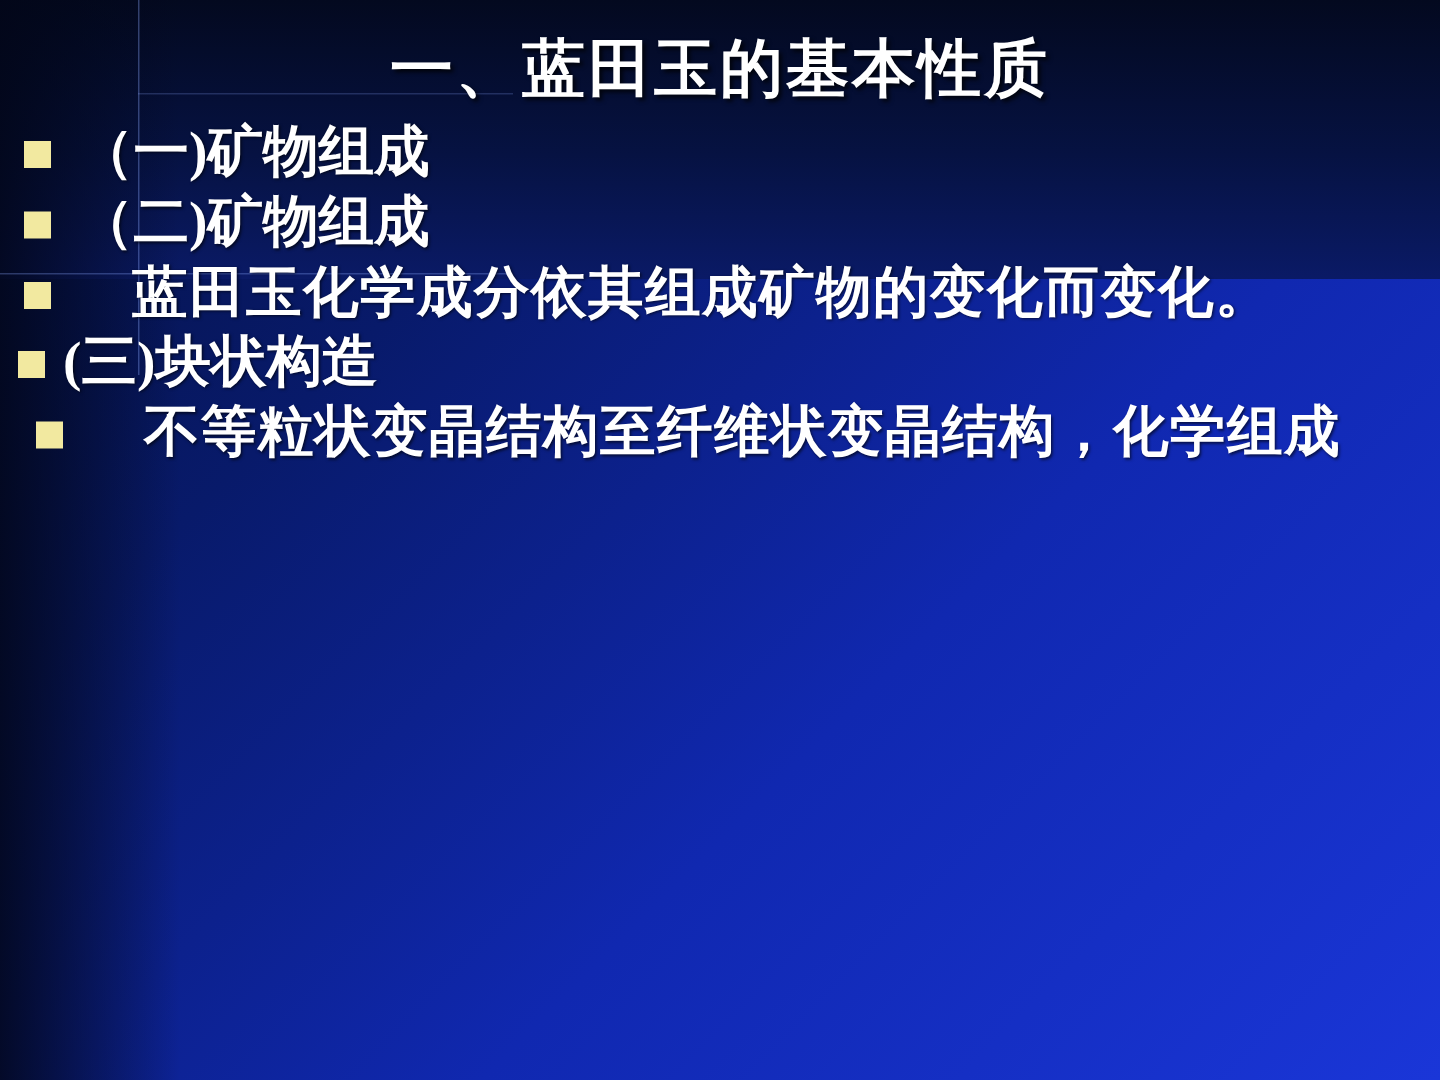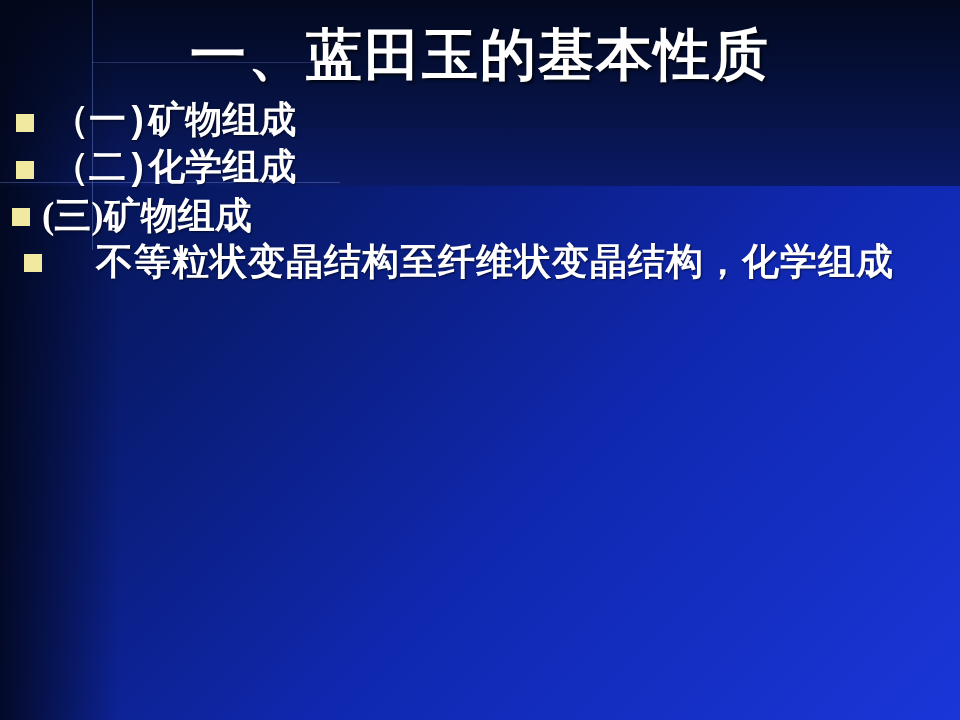--- a/index.html
+++ b/index.html
@@ -56,21 +56,21 @@
     left: 92px; top: 62px;
     width: 250px; height: 1px;
     background: rgba(140,170,255,0.22);
     pointer-events: none;
   }
 
   .title {
     position: relative;
     text-align: center;
     color: #ffffff;
-    font-size: 56px;
+    font-size: 42px;
     font-weight: bold;
     letter-spacing: 2px;
     padding: 18px 40px 2px 40px;
     text-shadow: 2px 2px 3px rgba(0,0,0,0.75);
     white-space: nowrap;
   }
 
   .body {
     position: relative;
     padding: 4px 14px 0 10px;
@@ -107,21 +107,20 @@
     text-align: justify;
     text-justify: inter-ideograph;
     letter-spacing: 1px;
   }
   .bullet-text.para-loose {
     text-indent: 42px;
     letter-spacing: 1px;
   }
   .bullet-text.small-indent {
     text-indent: 6px;
-    font-family: Liberation Mono, monospace;
   }
 </style>
 </head>
 <body>
 
 <div class="slide">
   <div class="bg-top"></div>
   <div class="bg-left"></div>
   <div class="faint-line-v"></div>
   <div class="faint-line-h"></div>
@@ -132,27 +131,31 @@
   <div class="body">
 
     <div class="bullet-row">
       <span class="bullet-marker"></span>
       <div class="bullet-text small-indent">（一)矿物组成</div>
     </div>
 
 
     <div class="bullet-row">
       <span class="bullet-marker"></span>
-      <div class="bullet-text small-indent">（二)化学组成</div>
+      <div class="bullet-text small-indent">（二)矿物组成</div>
     </div>
 
+    <div class="bullet-row">
+      <span class="bullet-marker"></span>
+      <div class="bullet-text para-loose">蓝田玉化学成分依其组成矿物的变化而变化。</div>
+    </div>
 
     <div class="bullet-row">
       <span class="bullet-marker" style="margin-left:2px;"></span>
-      <div class="bullet-text">(三)矿物组成</div>
+      <div class="bullet-text">(三)块状构造</div>
     </div>
 
     <div class="bullet-row">
       <span class="bullet-marker indent"></span>
       <div class="bullet-text para-loose">不等粒状变晶结构至纤维状变晶结构，化学组成</div>
     </div>
 
   </div>
 </div>
 

